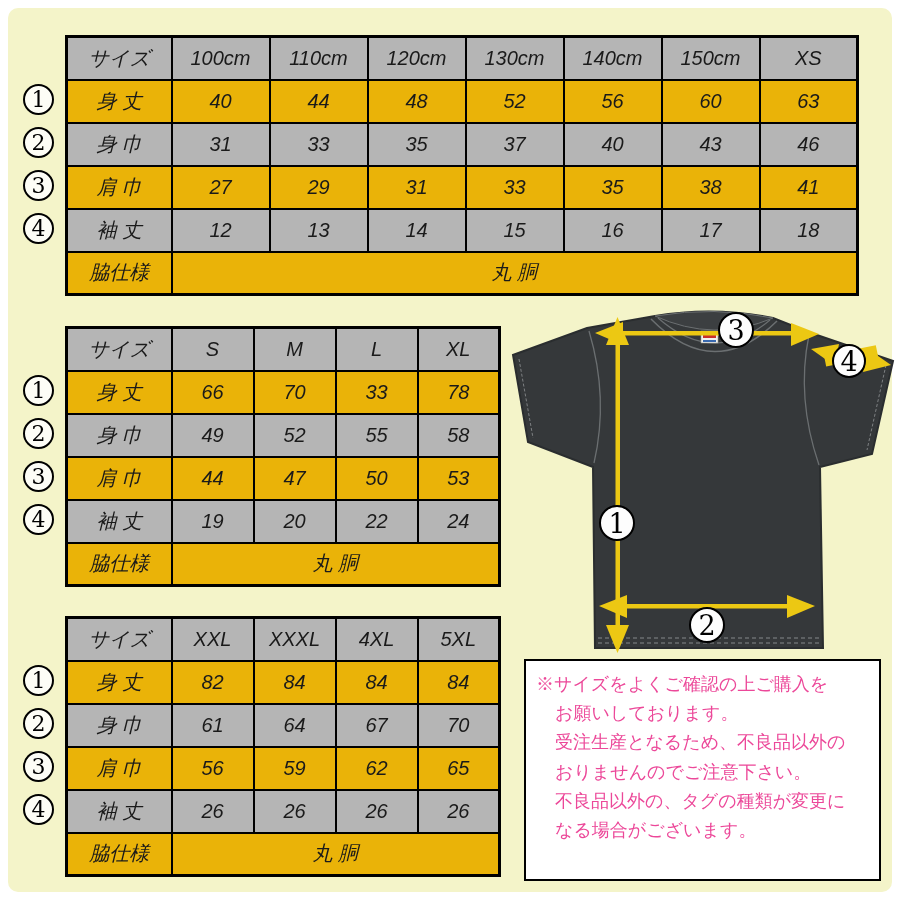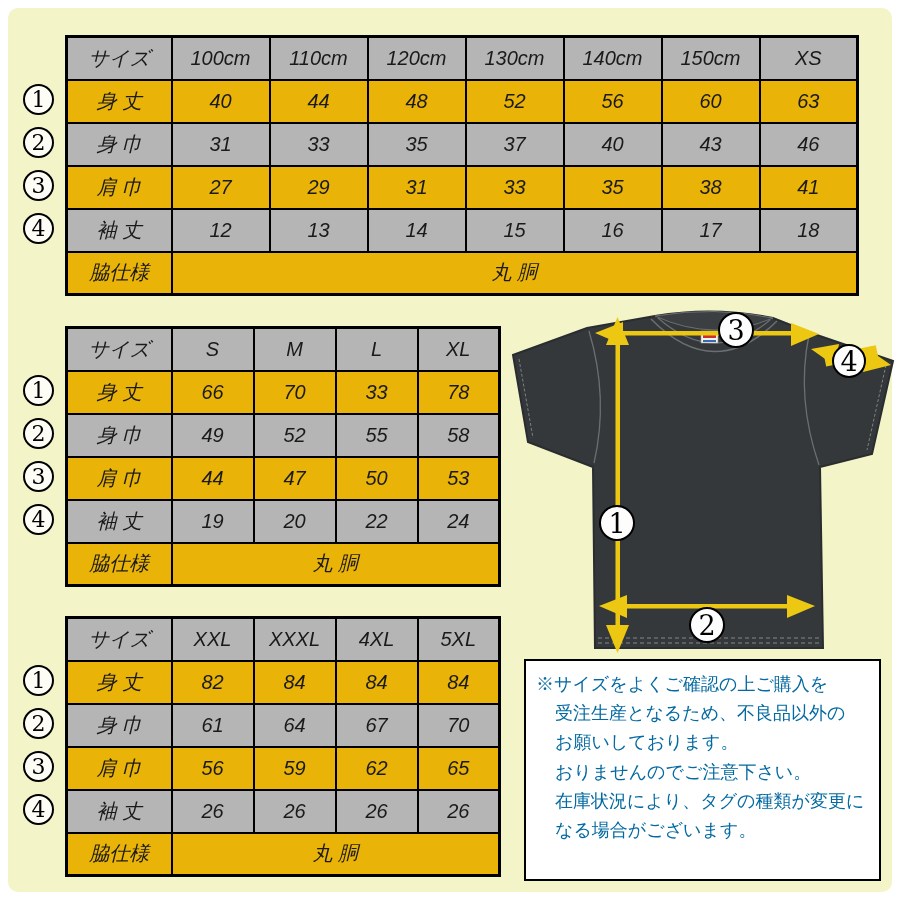--- a/index.html
+++ b/index.html
@@ -17,21 +17,21 @@
   td.white { background:#eab308; }
 
   .marker { position:absolute; width:31px; height:31px; border:2px solid #000;
             border-radius:50%; background:#fdfdf6; text-align:center;
             font-family:"DejaVu Serif", serif; font-size:22px; line-height:27px; color:#000; }
 
   .shirt-wrap { position:absolute; left:505px; top:303px; width:390px; height:352px; }
 
   .note-box { position:absolute; left:524px; top:659px; width:357px; height:222px;
               background:#ffffff; border:2px solid #000; padding:9px 8px 6px 10px;
-              font-size:18px; line-height:29.2px; color:#0369a1; }
+              font-size:18px; line-height:29.2px; color:#ec4899; }
   .note-line { white-space:nowrap; }
   .note-line.indent { padding-left:19px; }
 </style>
 </head>
 <body>
 
 <div class="page"></div>
 
 <table class="szt" style="left:65px; top:35px; width:791px;">
   <colgroup>
@@ -282,18 +282,18 @@
     <g>
       <circle cx="202" cy="322" r="17" fill="#fdfdfd" stroke="#000" stroke-width="2"></circle>
       <text x="202" y="332">2</text>
     </g>
   </g>
 </svg>
 </div>
 
 <div class="note-box">
   <div class="note-line">※サイズをよくご確認の上ご購入を</div>
+  <div class="note-line indent">お願いしております。</div>
   <div class="note-line indent">受注生産となるため、不良品以外の</div>
-  <div class="note-line indent">お願いしております。</div>
   <div class="note-line indent">おりませんのでご注意下さい。</div>
-  <div class="note-line indent">在庫状況により、タグの種類が変更に</div>
+  <div class="note-line indent">不良品以外の、タグの種類が変更に</div>
   <div class="note-line indent">なる場合がございます。</div>
 </div>
 
 </body></html>

